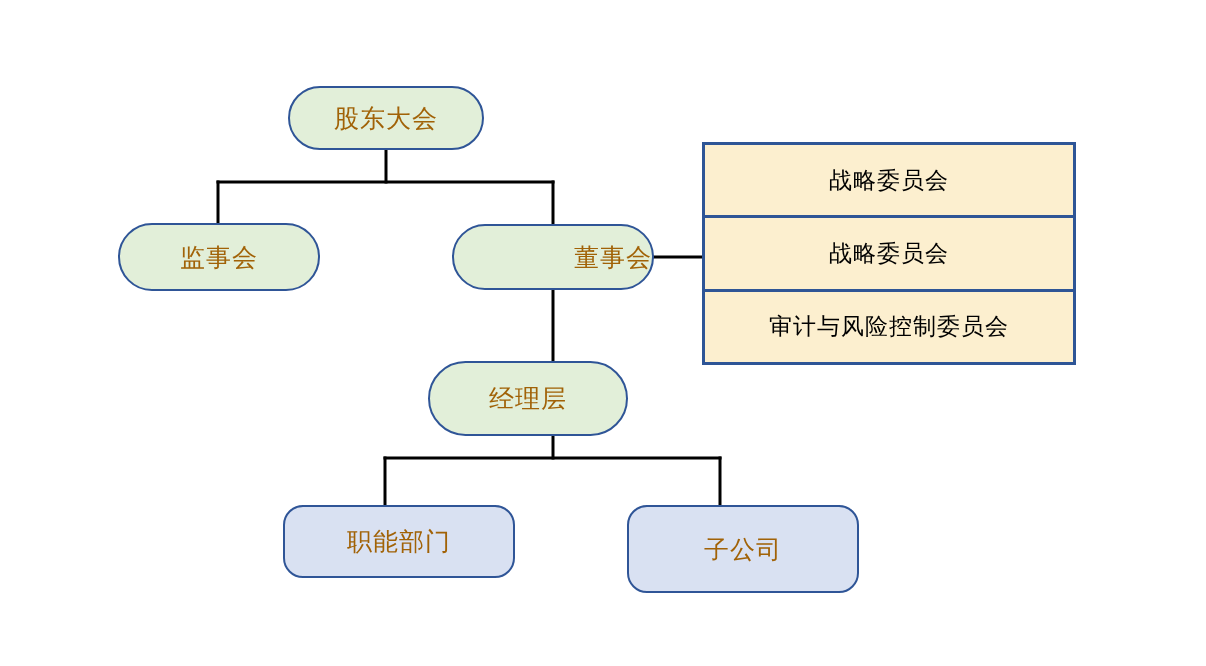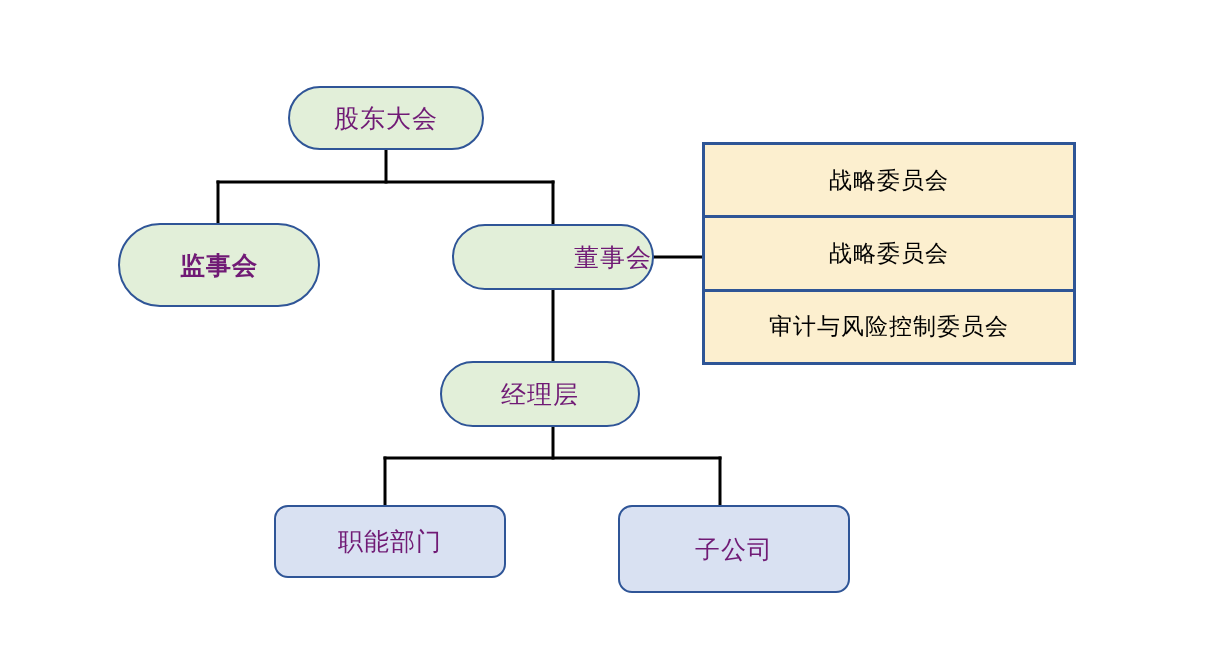--- a/index.html
+++ b/index.html
@@ -24,42 +24,43 @@
     width: 1206px;
     height: 666px;
   }
   .node {
     position: absolute;
     box-sizing: border-box;
     display: flex;
     align-items: center;
     justify-content: center;
     border: 2px solid #2f5597;
-    color: #701a75;
+    color: #a16207;
     line-height: 1;
     white-space: nowrap;
     z-index: 3;
   }
   .node-green {
     background: #e2efd9;
     border-radius: 999px;
   }
   .node-blue {
     background: #d9e1f2;
-    border-radius: 14px;
+    border-radius: 20px;
+    margin-left: 9px;
   }
   .node-label {
     font-size: 25px;
     letter-spacing: 1px;
   }
   
   #node-shareholders { left: 288px; top: 86px;  width: 196px; height: 64px; }
-  #node-supervisory  { left: 118px; top: 223px; width: 202px; height: 84px; font-weight: bold; }
+  #node-supervisory  { left: 118px; top: 223px; width: 202px; height: 68px; }
   #node-board        { left: 452px; top: 224px; width: 202px; height: 66px; justify-content: flex-end; }
-  #node-management   { left: 440px; top: 361px; width: 200px; height: 66px; }
+  #node-management   { left: 428px; top: 361px; width: 200px; height: 75px; }
   #node-departments  { left: 274px; top: 505px; width: 232px; height: 73px; }
   #node-subsidiary   { left: 618px; top: 505px; width: 232px; height: 88px; }
 
   
   #committee-table {
     position: absolute;
     left: 702px;
     top: 142px;
     width: 374px;
     height: 223px;

